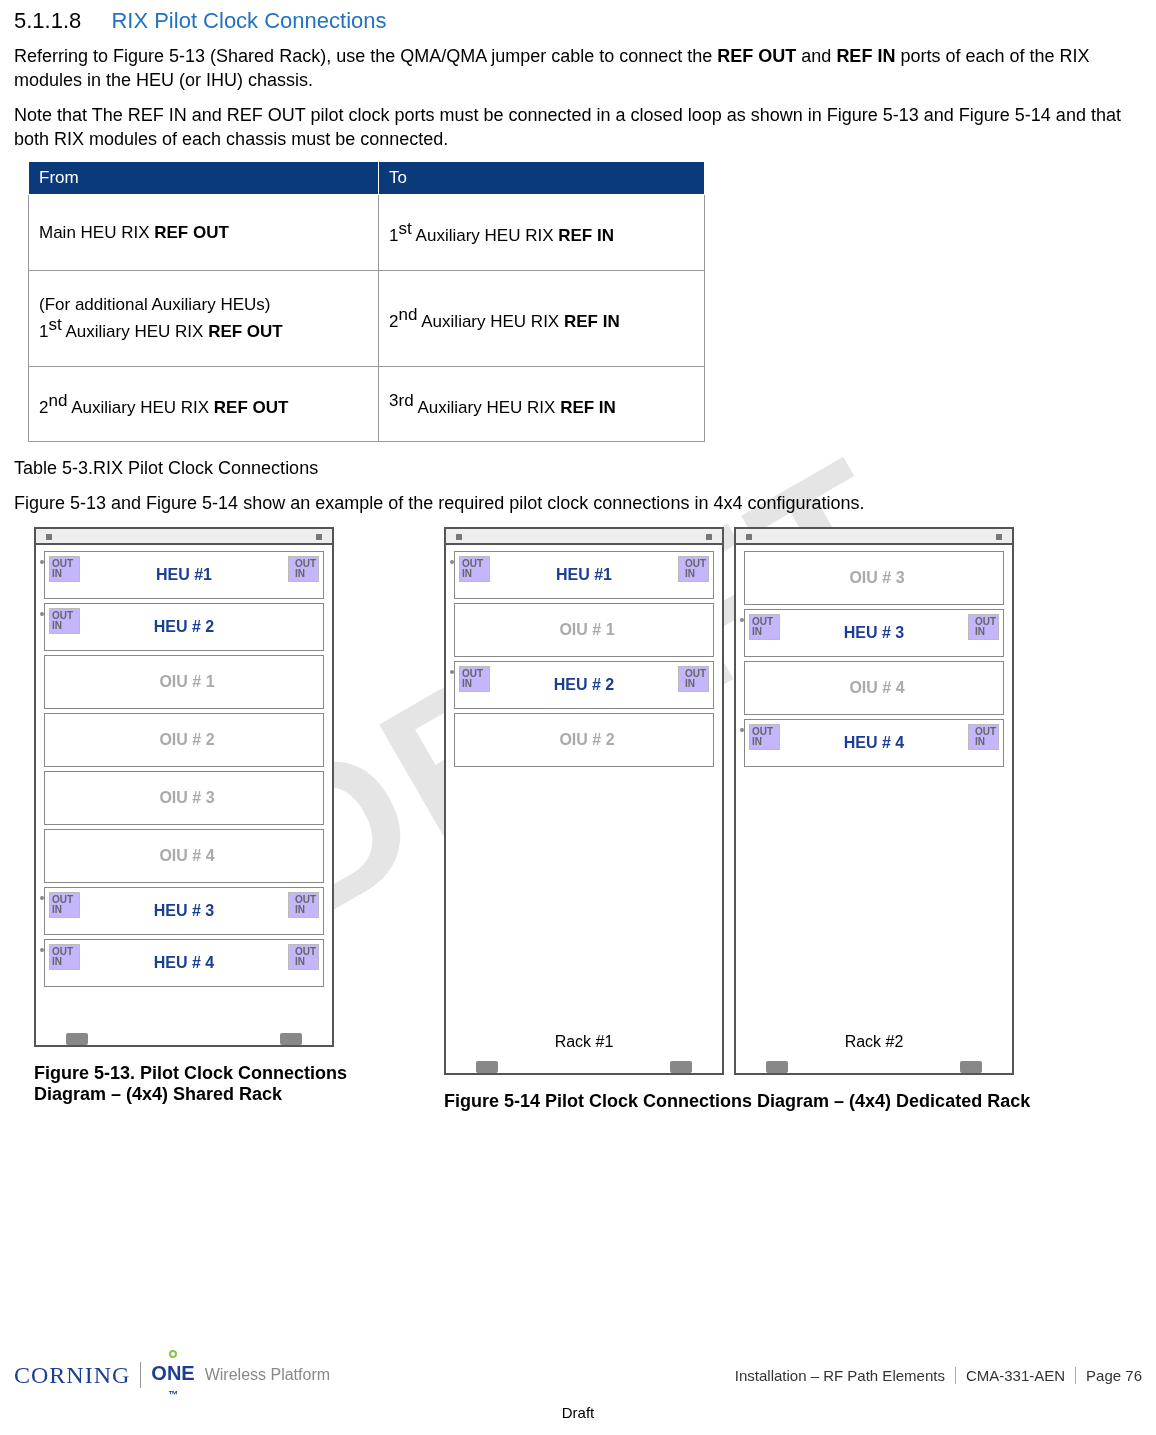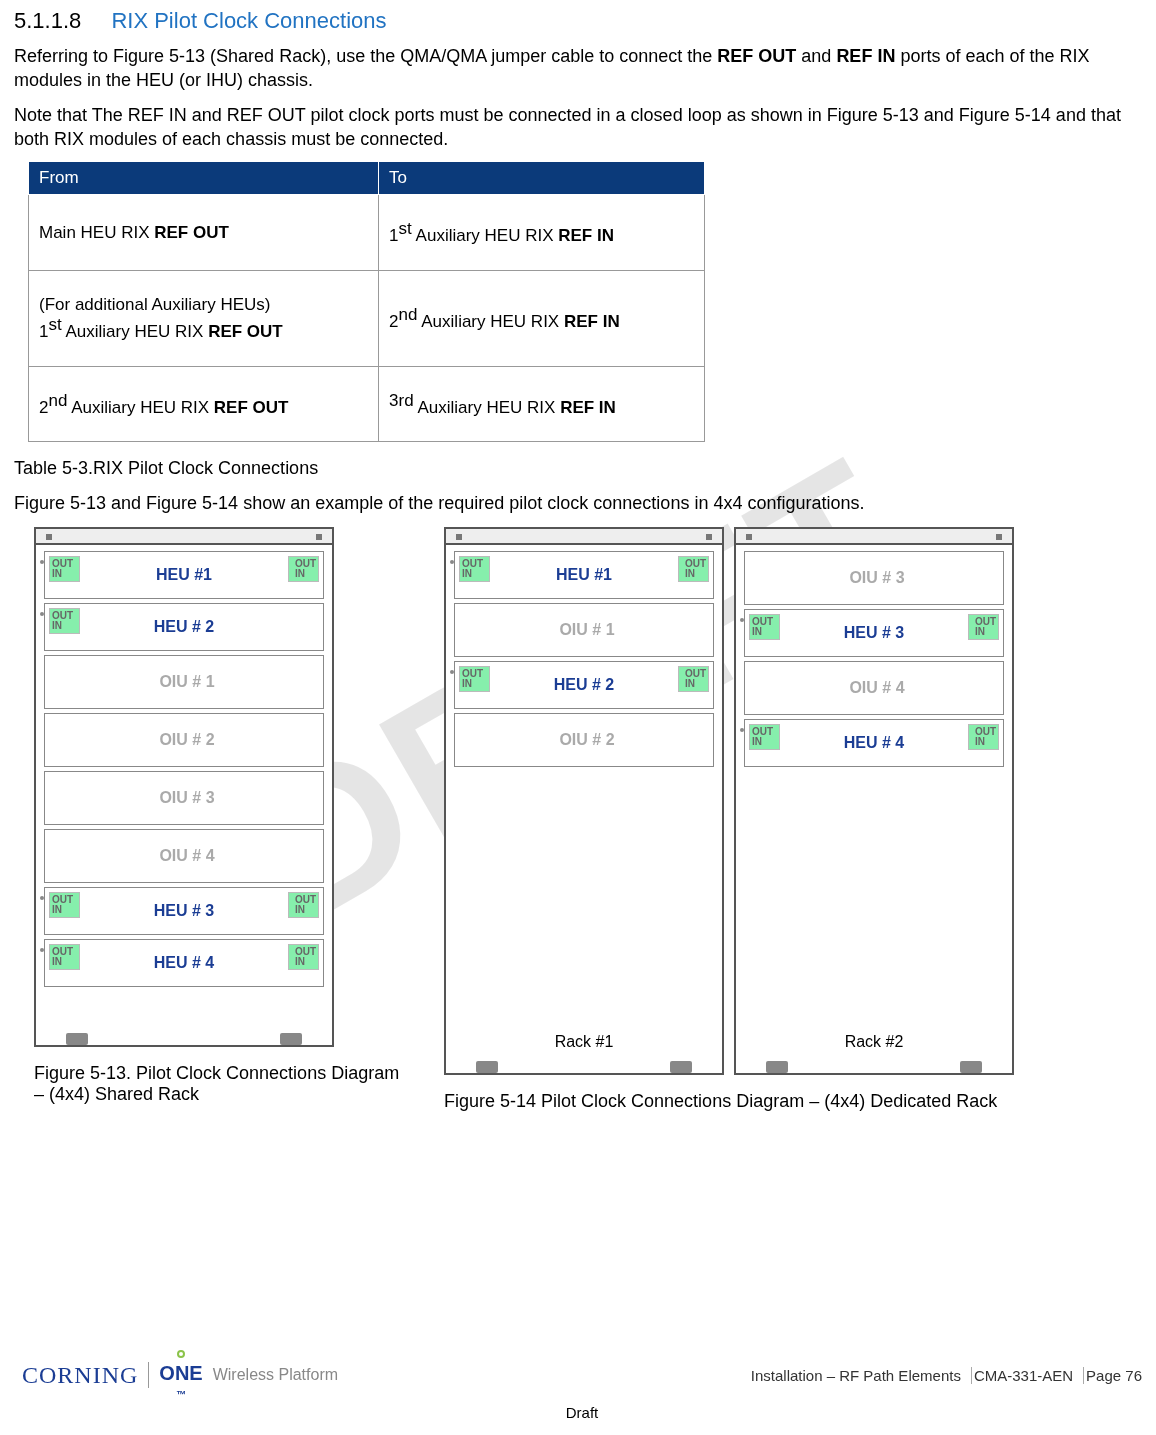--- a/index.html
+++ b/index.html
@@ -123,21 +123,21 @@
       height: 54px;
       padding-left: 6px;
     }
     .slot.heu { color: #1b3d94; }
     .port-left, .port-right {
       position: absolute;
       top: 4px;
       font-size: 10px;
       color: #666;
       line-height: 1;
-      background: #86efac;
+      background: #c4b5fd;
     }
     .port-left { left: 4px; border: 1px solid #bbb; padding: 2px 6px 2px 2px;}
     .port-right { right: 4px; border: 1px solid #bbb; padding: 2px 2px 2px 6px;}
     .port-left::before, .port-right::before {
       content: "";
       display: block;
       width: 4px; height: 4px; background:#888; border-radius: 50%;
       position: absolute; top: 3px;
     }
     .port-left::before { left: -10px; }
@@ -159,28 +159,28 @@
     .rack-label {
       text-align: center;
       font-size: 16px;
       color: #000;
       padding: 8px 0 2px 0;
     }
     .fig-caption {
       font-size: 18px;
       margin-top: 16px;
       max-width: 380px;
+      font-weight: bold;
     }
     .fig-caption.wide { max-width: 620px; }
     .footer {
       position: absolute;
       bottom: 0; left: 0; right: 0;
       padding: 10px 14px 14px 14px;
       font-size: 15px;
-      margin-left: 8px;
     }
     .footer-top {
       display: flex;
       justify-content: space-between;
       align-items: center;
       border-top: 1px solid transparent;
     }
     .brand {
       display: flex;
       align-items: center;
@@ -213,21 +213,21 @@
       color: #888;
       font-size: 16px;
     }
     .foot-right {
       font-family: Arial, sans-serif;
       font-size: 15px;
       color: #333;
       display: flex;
       gap: 10px;
     }
-    .foot-right span { border-left: 1px solid #aaa; padding-left: 2px; }
+    .foot-right span { border-left: 1px solid #aaa; padding-left: 10px; }
     .foot-right span:first-child { border-left: none; padding-left: 0;}
     .draft-bottom {
       text-align: center;
       font-size: 15px;
       color: #000;
       margin-top: 4px;
     }
   </style>
 </head>
 <body>

